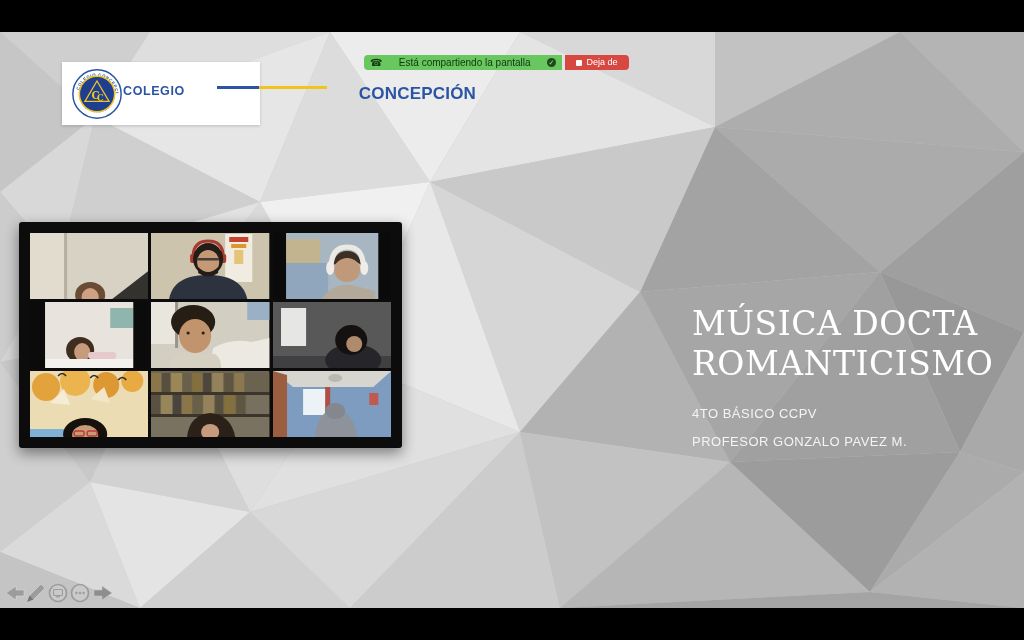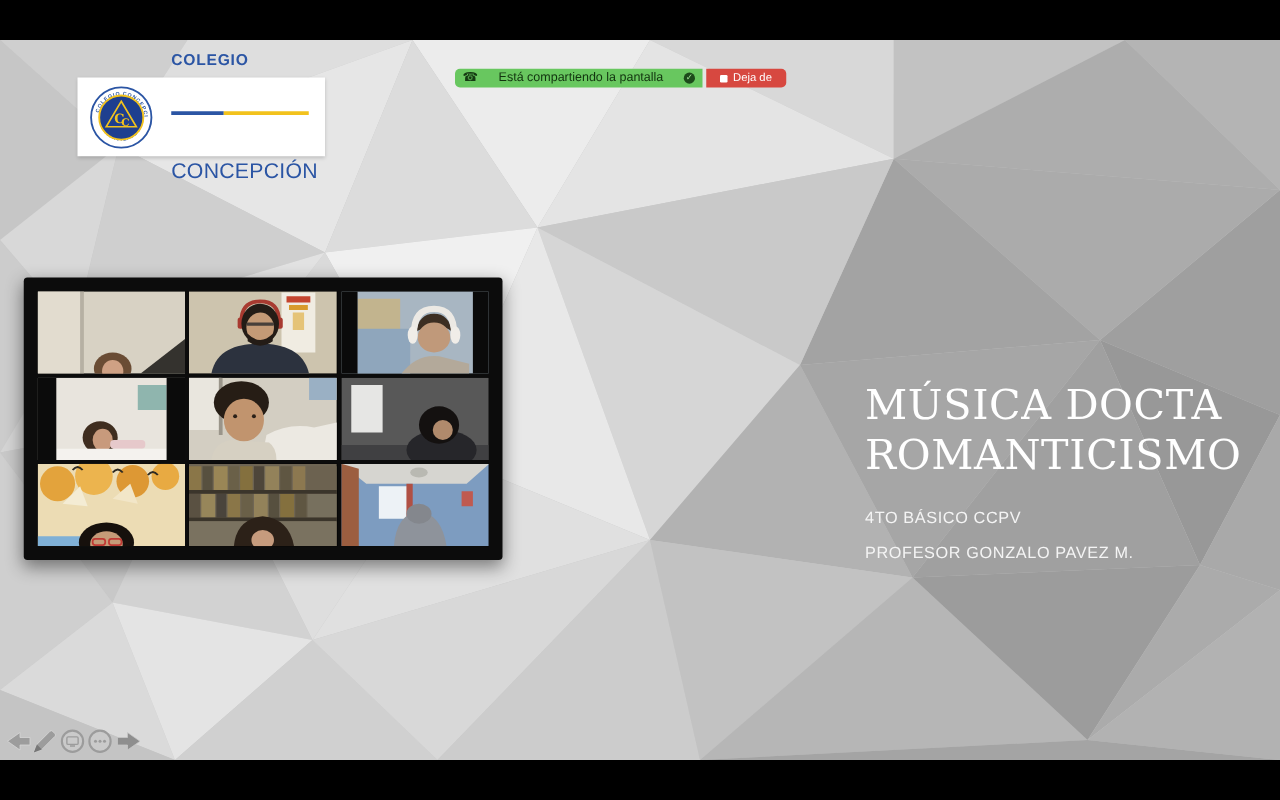--- a/index.html
+++ b/index.html
@@ -10,26 +10,26 @@
   .letterbox.bottom{top:608px;height:32px;}
 
   
   .slide{position:absolute;left:0;top:32px;width:1024px;height:576px;background:#c2c2c2;overflow:hidden;}
   .bg-poly{position:absolute;left:0;top:0;width:1024px;height:576px;display:block;}
 
   
   .logo{position:absolute;left:62px;top:30px;width:198px;height:63px;background:#ffffff;
         display:flex;align-items:center;box-shadow:0 1px 3px rgba(0,0,0,.18);}
   .logo-emblem{margin-left:9px;flex:0 0 auto;}
-  .logo-text{margin-left:14px;display:flex;flex-direction:column;gap:32px;}
+  .logo-text{display:flex;flex-direction:row;gap:32px;}
   .logo-line1{color:#2b55a4;font-weight:bold;font-size:12.5px;letter-spacing:.6px;}
   .logo-rule{width:110px;height:2.5px;margin:2.5px 0 3px 0;display:flex;}
   .logo-rule .b{width:42px;background:#2b55a4;}
   .logo-rule .y{flex:1;background:#f2c21d;}
-  .logo-line2{color:#2b55a4;font-weight:normal;font-size:17px;letter-spacing:.2px;text-align:center;}
+  .logo-line2{color:#2b55a4;font-weight:bold;font-size:17px;letter-spacing:.2px;text-align:center;}
 
   
   .banner{position:absolute;left:364px;top:55px;height:15px;display:flex;z-index:30;}
   .banner-green{width:198px;background:#68c75f;border-radius:4px 0 0 4px;display:flex;align-items:center;
                 justify-content:space-between;padding:0 6px;box-sizing:border-box;}
   .banner-msg{color:#12340f;font-size:10px;line-height:15px;white-space:nowrap;}
   .phone-ic{color:#143a12;font-size:10px;line-height:15px;}
   .check-ic{width:9px;height:9px;border-radius:50%;background:#1c4a1a;color:#9fe297;font-size:7px;
             line-height:9px;text-align:center;}
   .banner-red{width:64px;background:#d74840;border-radius:0 4px 4px 0;margin-left:3px;display:flex;

